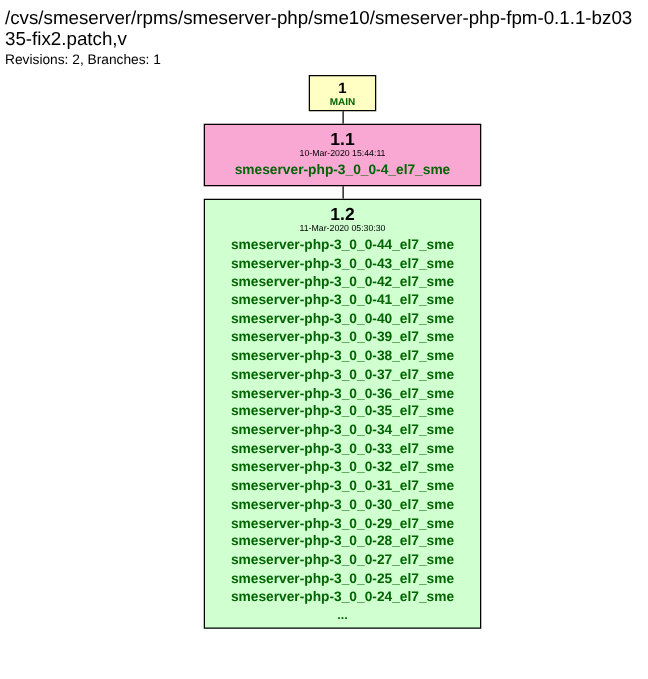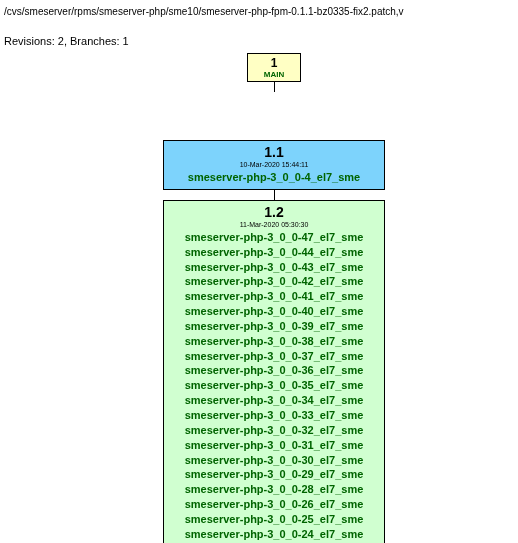--- a/index.html
+++ b/index.html
@@ -5,27 +5,27 @@
     body {
       margin: 0;
       padding: 4px;
       font-family: Arial, Helvetica, sans-serif;
       font-size: 11px;
       background: #ffffff;
       width: 518px;
       box-sizing: border-box;
     }
     .header-path {
-      font-size: 10px;
+      font-size: 15px;
       margin: 2px 0;
       word-break: break-all;
     }
     .revisions-line {
       font-size: 11px;
-      margin: 18px 0 6px 0;
+      margin: 2px 0 6px 0;
     }
     .diagram-container {
       display: flex;
       flex-direction: column;
       align-items: center;
       margin-left: 30px;
     }
     .node-box {
       border: 1px solid #000;
       text-align: center;
@@ -55,22 +55,21 @@
       background: #000;
     }
     .connector.short {
       height: 10px;
     }
     .rev-box {
       padding: 3px 10px 4px 10px;
       min-width: 200px;
     }
     .rev-box-blue {
-      background: #7dd3fc;
-      margin-top: 48px;
+      background: #f9a8d4;
     }
     .rev-box-green {
       background: #d0ffd0;
     }
     .rev-ver {
       font-weight: bold;
       font-size: 14px;
     }
     .rev-date {
       font-size: 7px;
@@ -112,38 +111,37 @@
         <div class="rev-tag">smeserver-php-3_0_0-4_el7_sme</div>
       </div>
   </div>
 
   <div class="connector short"></div>
 
   <div class="node-box rev-box rev-box-green">
     <div class="rev-ver">1.2</div>
     <div class="rev-date">11-Mar-2020 05:30:30</div>
     <div>
-        <div class="rev-tag">smeserver-php-3_0_0-47_el7_sme</div>
         <div class="rev-tag">smeserver-php-3_0_0-44_el7_sme</div>
         <div class="rev-tag">smeserver-php-3_0_0-43_el7_sme</div>
         <div class="rev-tag">smeserver-php-3_0_0-42_el7_sme</div>
         <div class="rev-tag">smeserver-php-3_0_0-41_el7_sme</div>
         <div class="rev-tag">smeserver-php-3_0_0-40_el7_sme</div>
         <div class="rev-tag">smeserver-php-3_0_0-39_el7_sme</div>
         <div class="rev-tag">smeserver-php-3_0_0-38_el7_sme</div>
         <div class="rev-tag">smeserver-php-3_0_0-37_el7_sme</div>
         <div class="rev-tag">smeserver-php-3_0_0-36_el7_sme</div>
         <div class="rev-tag">smeserver-php-3_0_0-35_el7_sme</div>
         <div class="rev-tag">smeserver-php-3_0_0-34_el7_sme</div>
         <div class="rev-tag">smeserver-php-3_0_0-33_el7_sme</div>
         <div class="rev-tag">smeserver-php-3_0_0-32_el7_sme</div>
         <div class="rev-tag">smeserver-php-3_0_0-31_el7_sme</div>
         <div class="rev-tag">smeserver-php-3_0_0-30_el7_sme</div>
         <div class="rev-tag">smeserver-php-3_0_0-29_el7_sme</div>
         <div class="rev-tag">smeserver-php-3_0_0-28_el7_sme</div>
-        <div class="rev-tag">smeserver-php-3_0_0-26_el7_sme</div>
+        <div class="rev-tag">smeserver-php-3_0_0-27_el7_sme</div>
         <div class="rev-tag">smeserver-php-3_0_0-25_el7_sme</div>
         <div class="rev-tag">smeserver-php-3_0_0-24_el7_sme</div>
       </div>
     <div class="ellipsis">...</div>
   </div>
 
 </div>
 
 </body></html>

